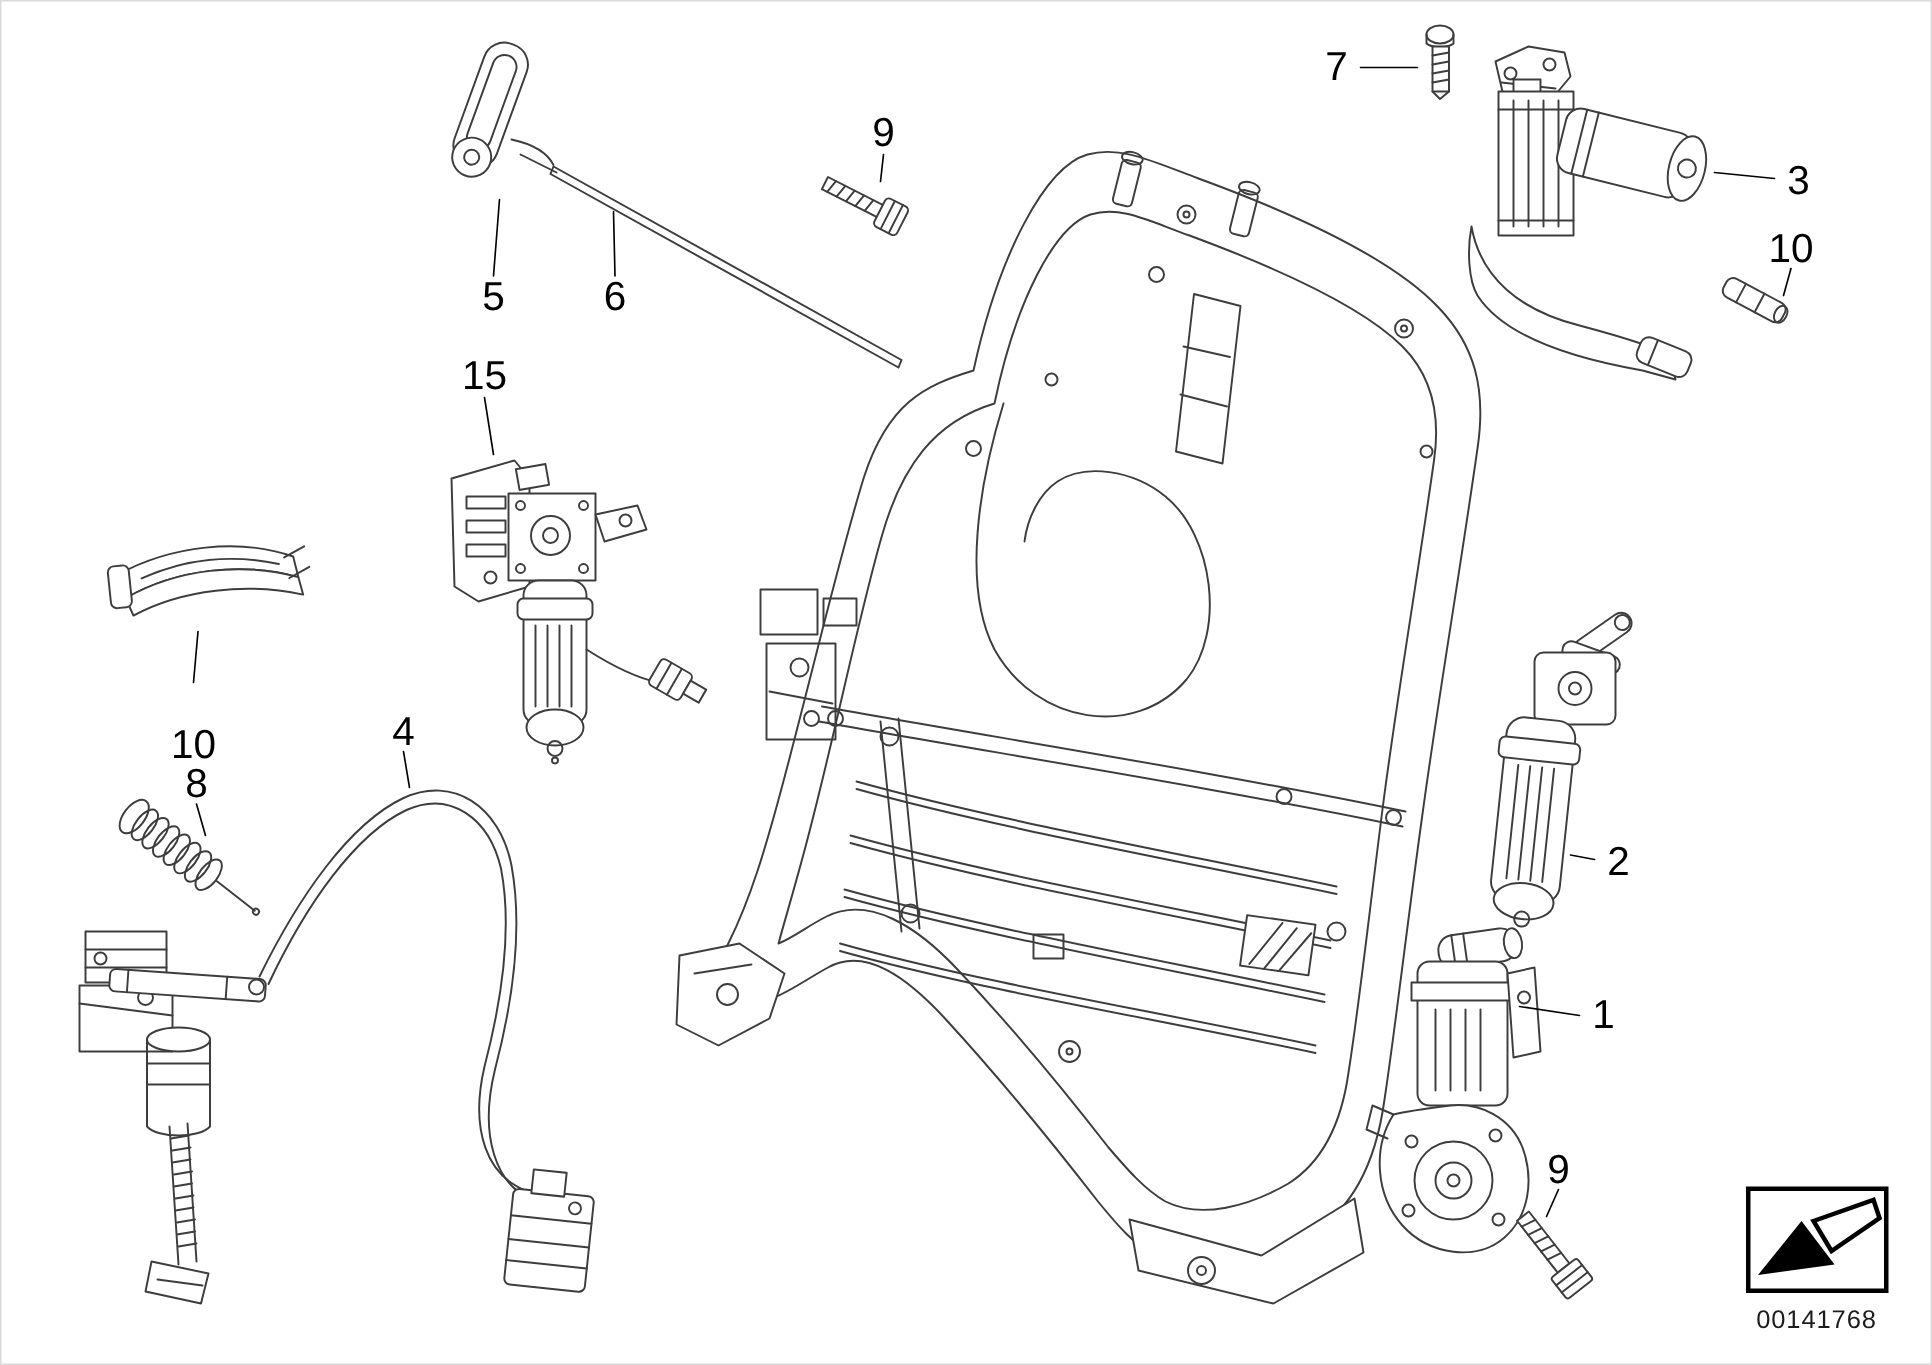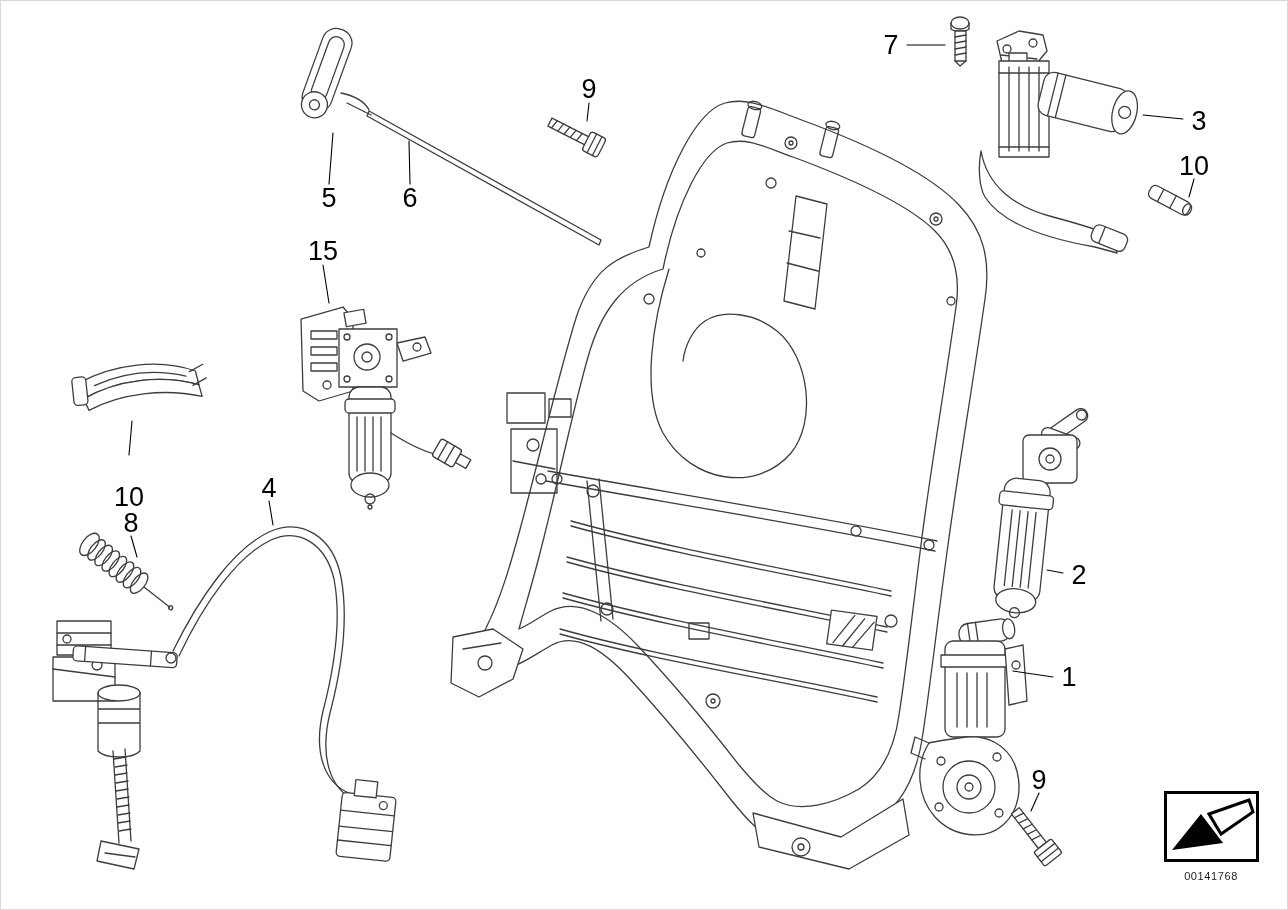--- a/index.html
+++ b/index.html
@@ -8,21 +8,21 @@
     border:1px solid #d9d9d9;box-sizing:border-box;overflow:hidden;
     font-family:"Liberation Sans",sans-serif;
   }
   svg.art{position:absolute;left:0;top:0;}
   .callout{
     position:absolute;transform:translate(-50%,-50%);
     font-size:27px;line-height:1;color:#000;cursor:pointer;user-select:none;
   }
   .image-id{
     position:absolute;left:1160px;top:869px;width:100px;text-align:center;
-    font-size:11px;letter-spacing:0.6px;color:#1c1c1c;
+    font-size:17px;letter-spacing:0.6px;color:#1c1c1c;
   }
   .icon-box{
     position:absolute;left:1163px;top:790px;width:95px;height:71px;
     border:3px solid #000;box-sizing:border-box;background:#fff;cursor:pointer;
   }
 </style>
 </head>
 <body>
 
 <div class="stage">

